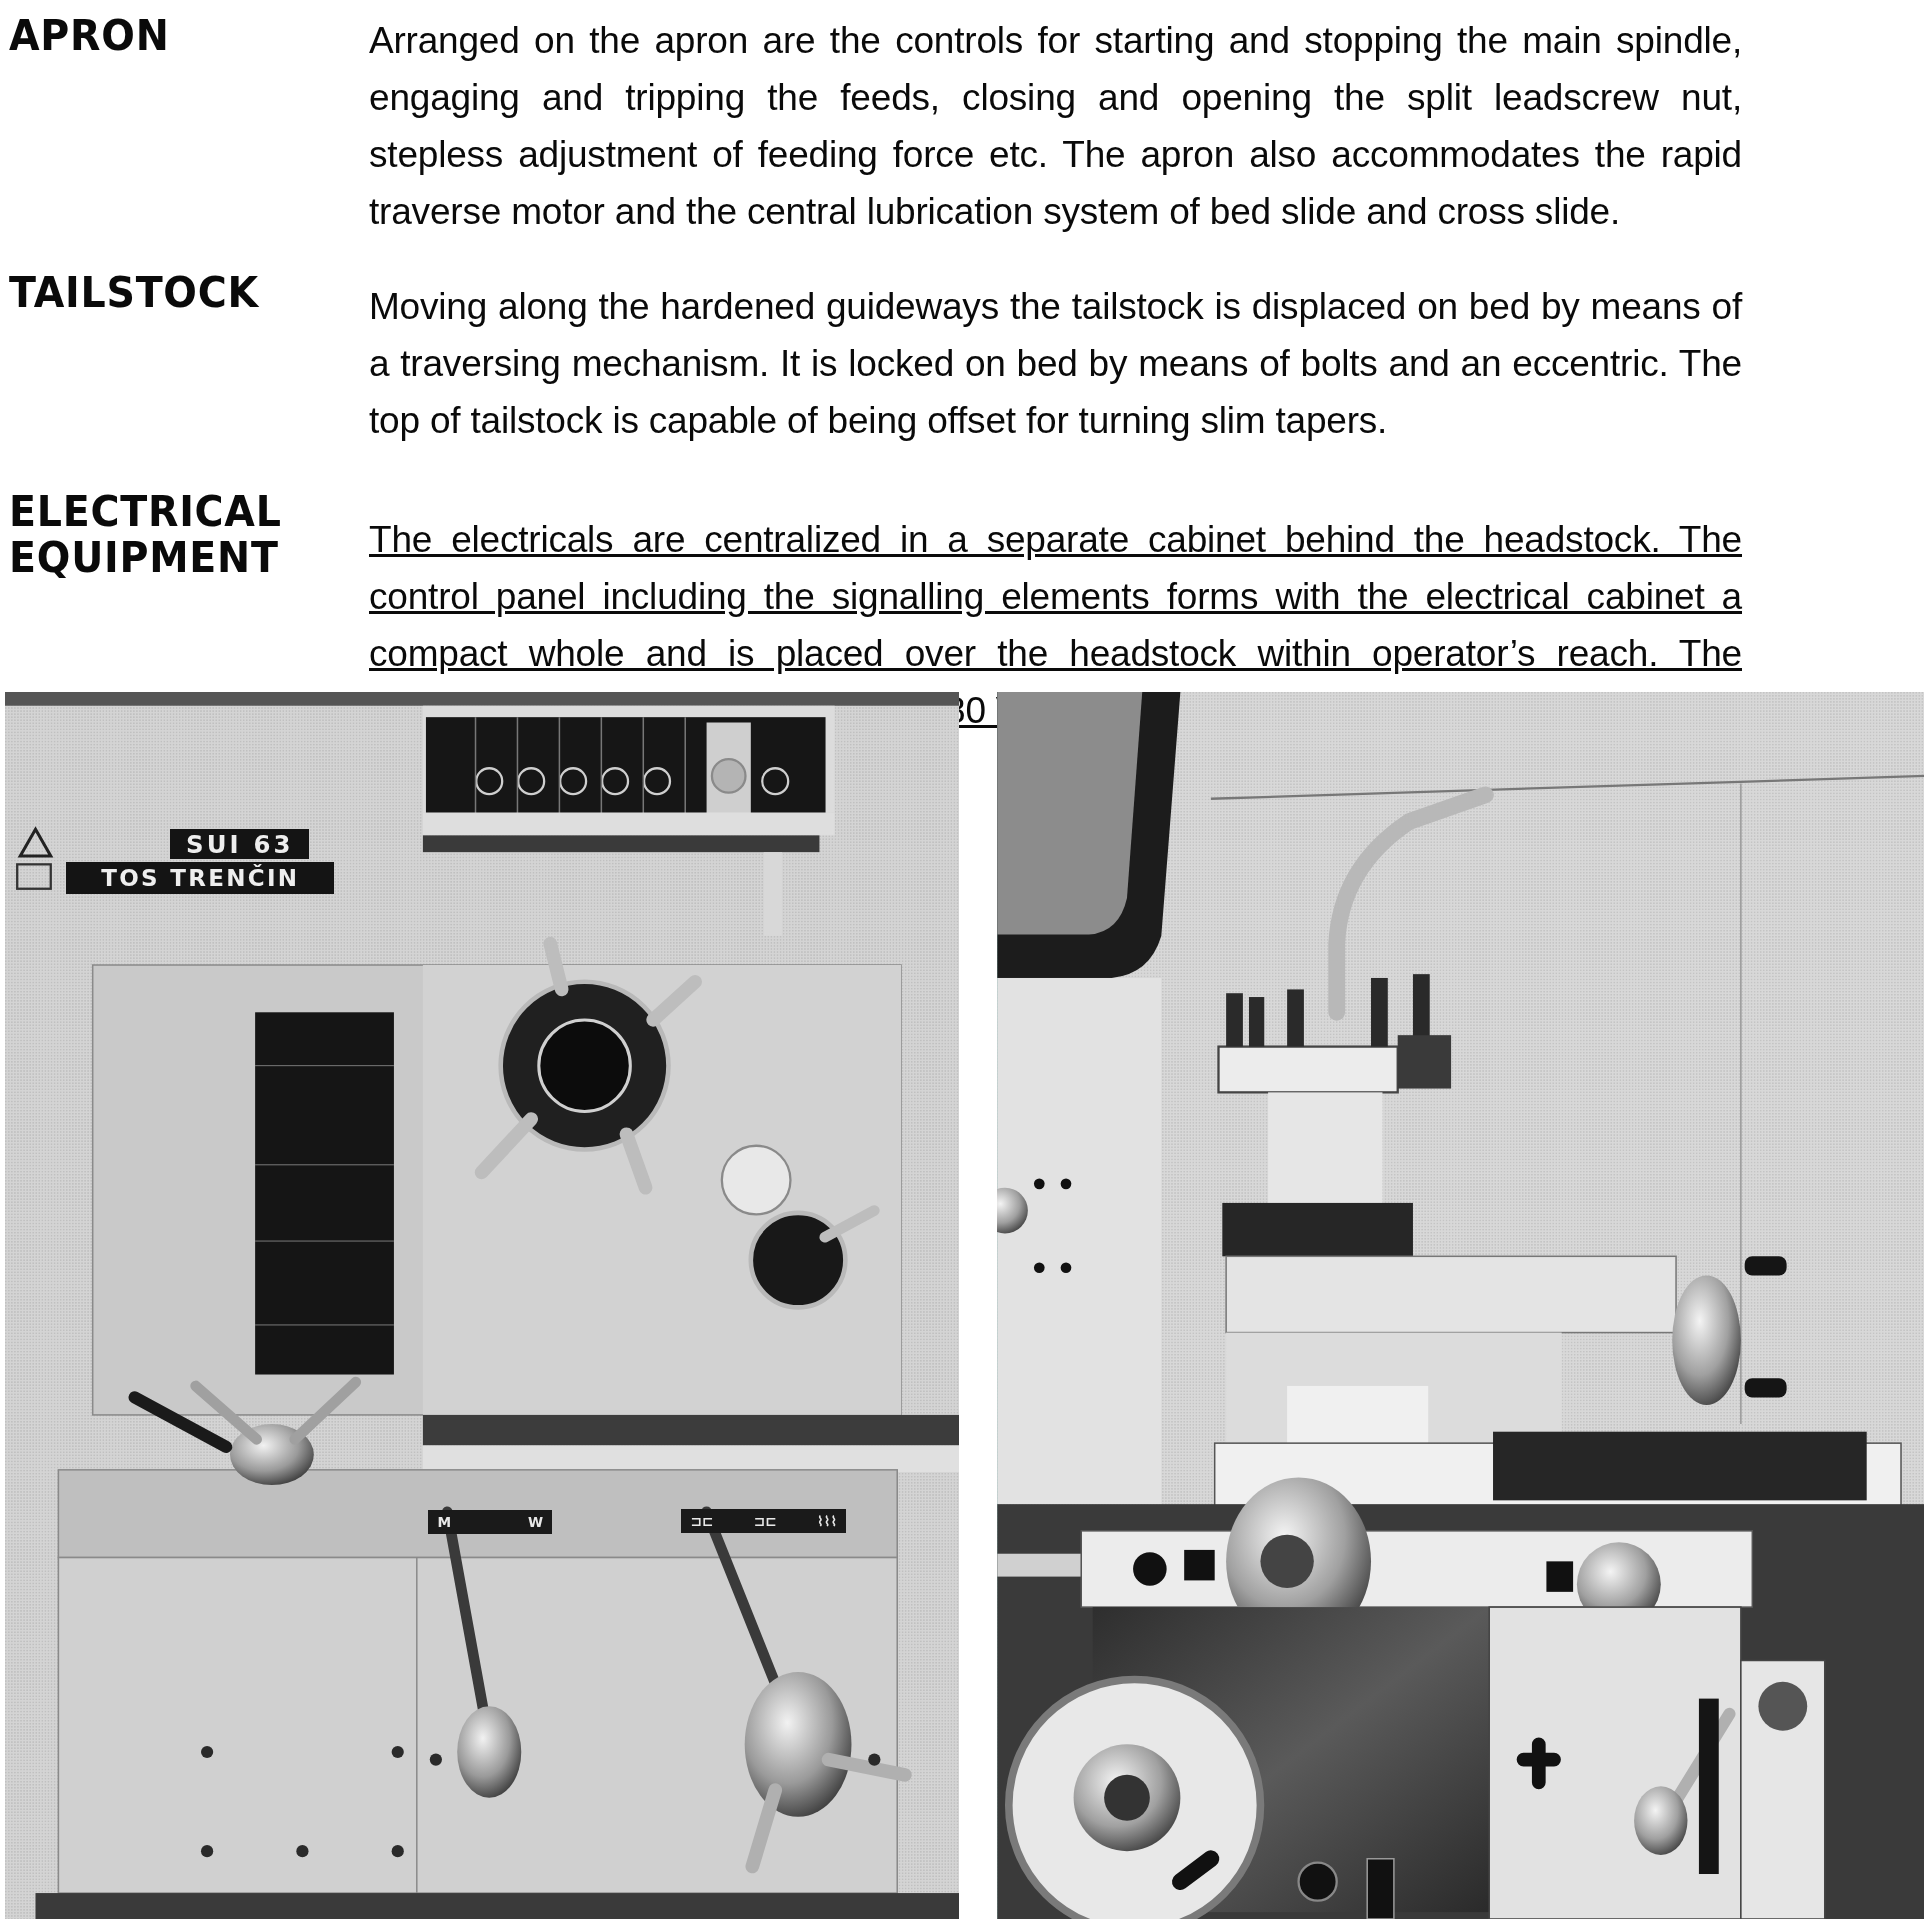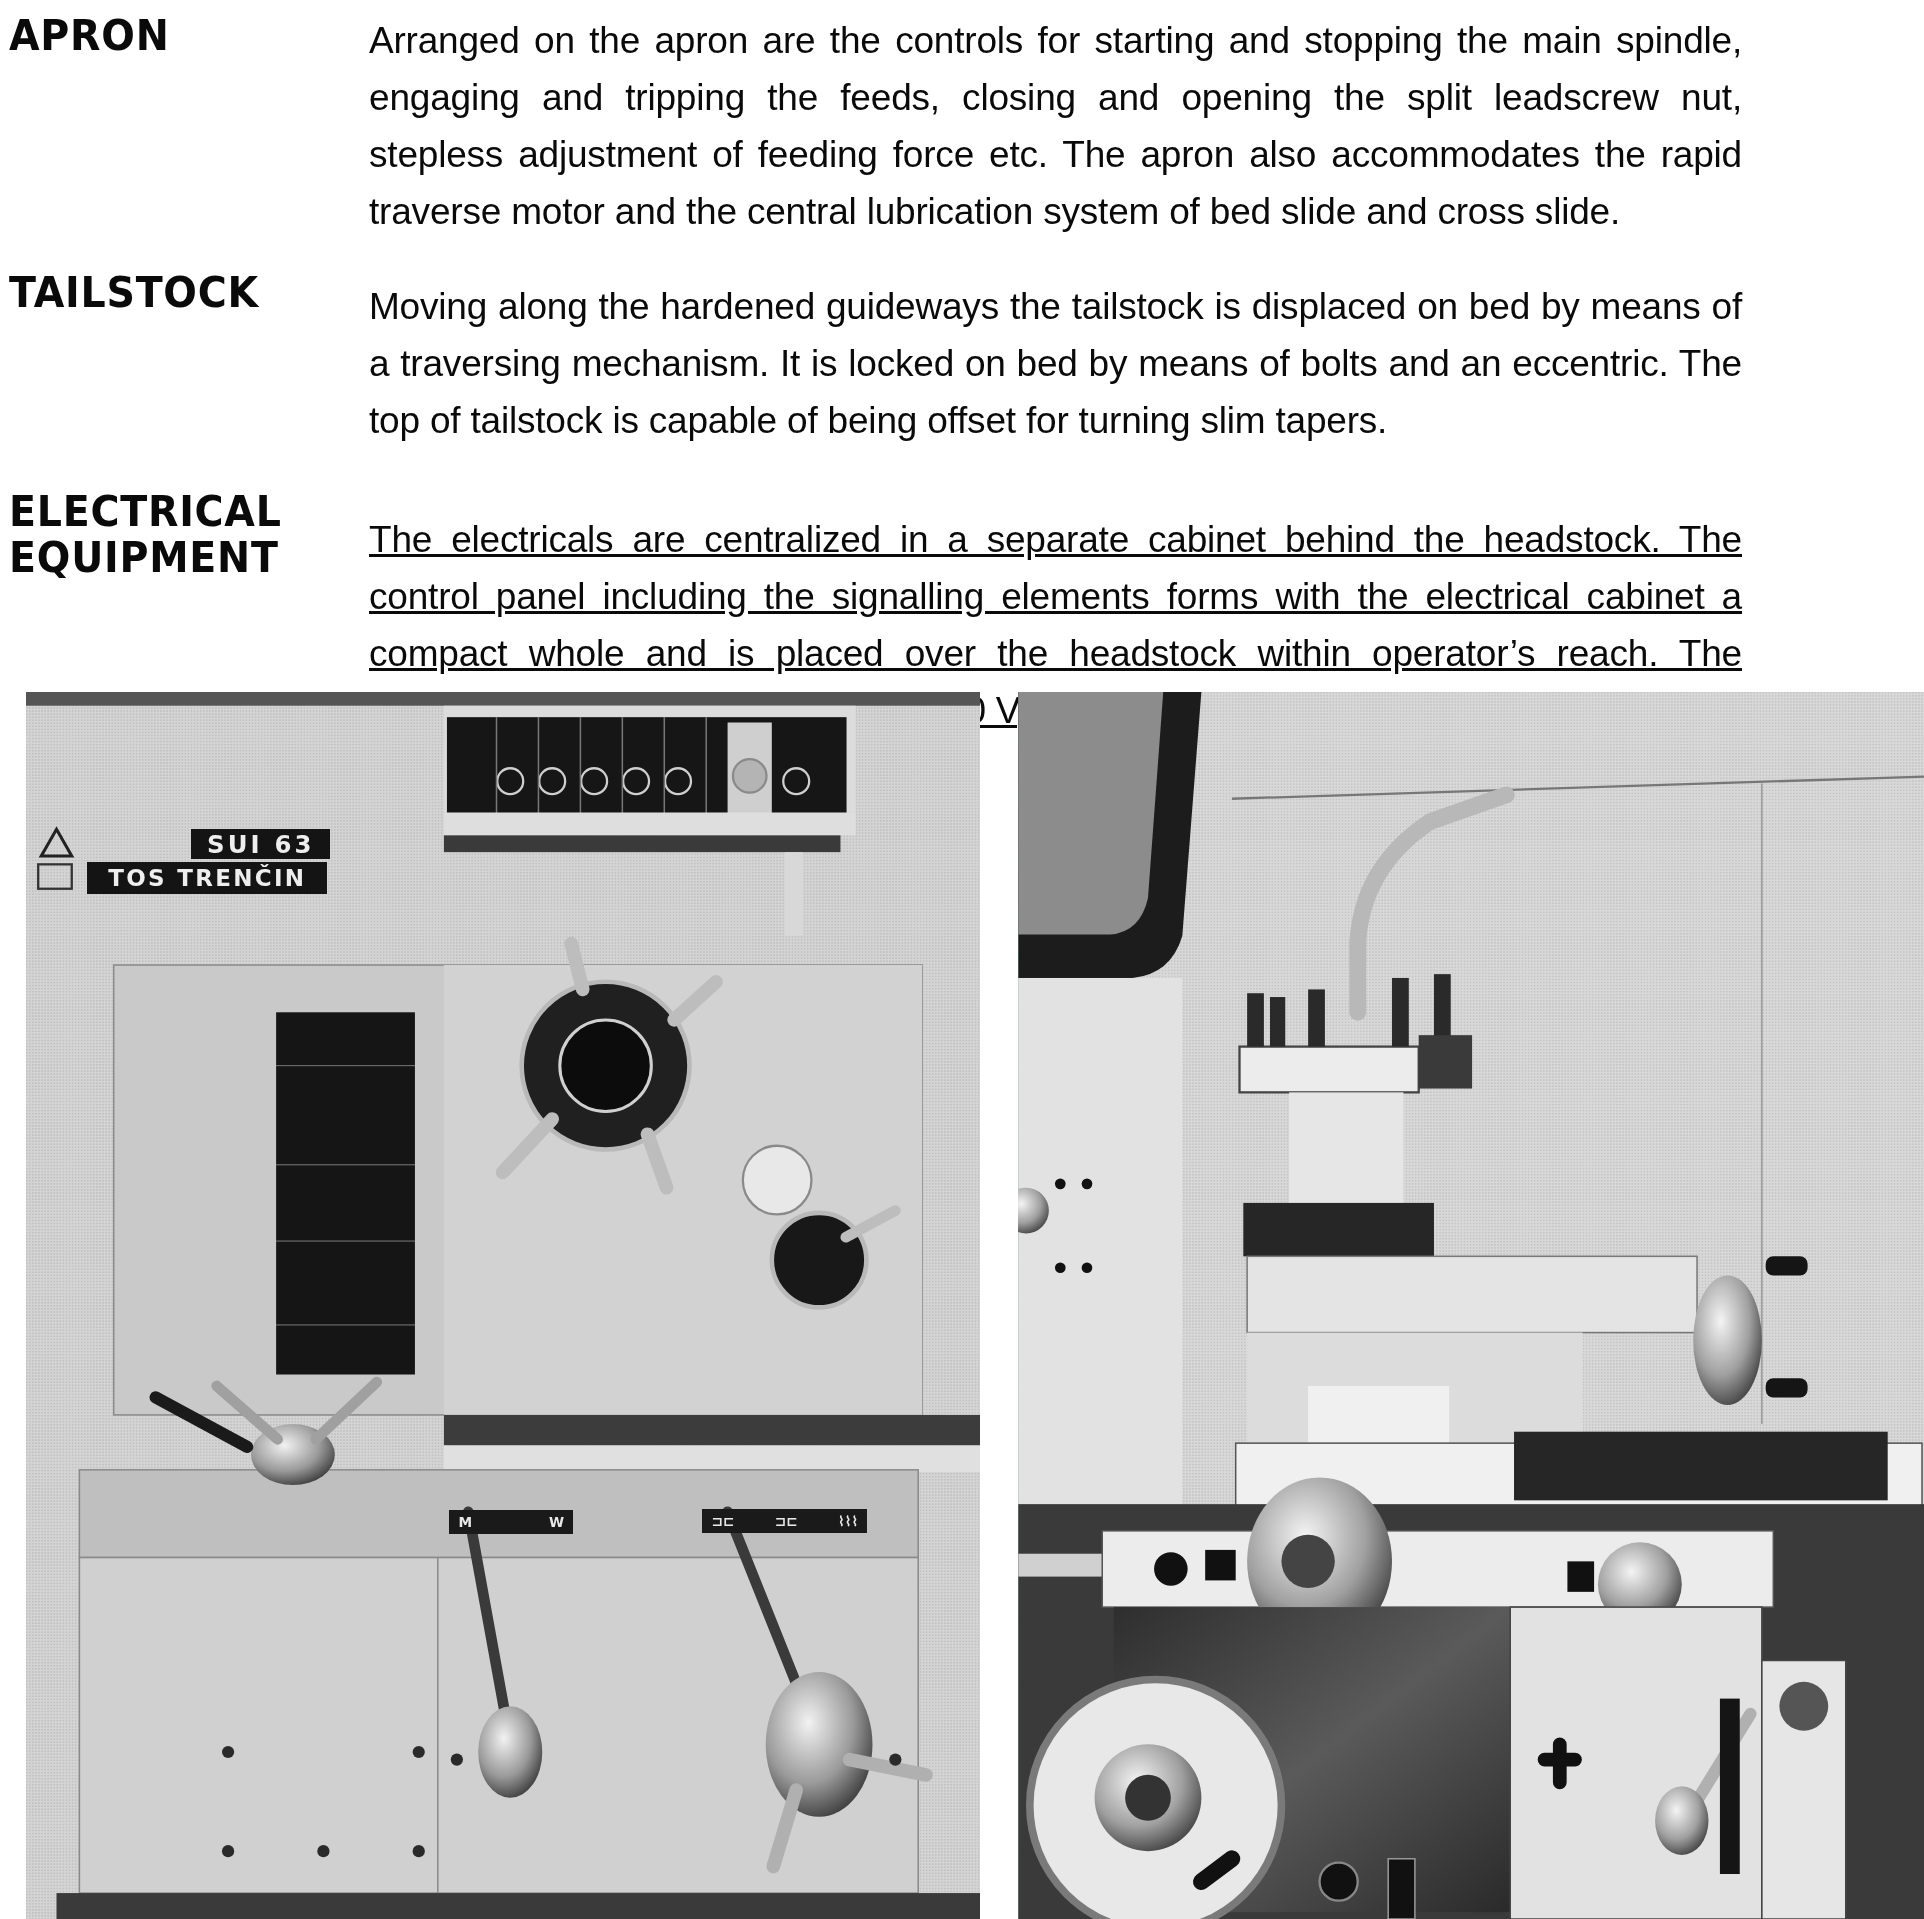--- a/index.html
+++ b/index.html
@@ -1,20 +1,20 @@
 <!DOCTYPE html>
 <html style="font-size:12.2px"><head>
 <meta charset="utf-8">
 <style>
   html, body { margin:0; padding:0; background:#ffffff; }
   body { width:1925px; height:1919px; position:relative; overflow:hidden; font-family:"Liberation Sans", sans-serif; color:#0a0a0a; }
   .section { position:absolute; left:0; width:1755px; }
   .heading { position:absolute; left:9.2px; font-family:"DejaVu Sans", sans-serif; font-weight:bold; font-size:43px; line-height:46px; letter-spacing:0.8px; white-space:pre-line; transform:scaleX(0.92); transform-origin:left top; }
   .body-text { position:absolute; left:369px; width:1373px; font-size:37px; line-height:57px; text-align:justify; text-align-last:left; letter-spacing:-0.2px; }
-  .photo { position:absolute; top:692px; overflow:hidden; background:#0f766e;margin-left:21px; }
+  .photo { position:absolute; top:692px; overflow:hidden; background:#0f766e; }
   .photo svg { display:block; }
   .plate { position:absolute; background:#141414; color:#eeeeee; font-family:"DejaVu Sans", sans-serif; font-weight:bold; display:flex; align-items:center; justify-content:center; letter-spacing:3.1px; }
   .plate-label { position:absolute; background:#1a1a1a; color:#e8e8e8; font-family:"DejaVu Sans", sans-serif; font-size:13.7px; font-weight:bold; display:flex; align-items:center; justify-content:space-between; padding:0 9.2px; box-sizing:border-box; }
 </style>
 </head>
 <body>
 
 <div class="section" style="top:0;">
   <div class="heading" style="top:12.2px;">APRON</div>
   <div class="body-text" style="top:12.2px;">Arranged on the apron are the controls for starting and stopping the main spindle, engaging and tripping the feeds, closing and opening the split leadscrew nut, stepless adjustment of feeding force etc. The apron also accommodates the rapid traverse motor and the central lubrication system of bed slide and cross slide.</div>
@@ -126,21 +126,21 @@
         <circle cx="565" cy="1400" r="8"></circle>
         <circle cx="1140" cy="1400" r="8"></circle>
         <circle cx="265" cy="1520" r="8"></circle>
         <circle cx="390" cy="1520" r="8"></circle>
         <circle cx="515" cy="1520" r="8"></circle>
       </g>
 
     <rect x="40" y="1575" width="1211" height="34" fill="#3a3a3a"></rect>
   </svg>
   <div class="plate" style="left:165px; top:137px; width:139px; height:30px; font-size:24.4px;">SUI 63</div>
-  <div class="plate" style="left:61px; top:170px; width:240px; height:32px; font-size:23px; letter-spacing:2.3px;">TOS TRENČIN</div>
+  <div class="plate" style="left:61px; top:170px; width:268px; height:32px; font-size:23px; letter-spacing:2.3px;">TOS TRENČIN</div>
   <div class="plate-label" style="left:423px; top:818px; width:124px; height:24.4px;">
     <span>M</span>
     <span>W</span>
   </div>
   <div class="plate-label" style="left:676px; top:817px; width:165px; height:24.4px;">
     <span>⊐⊏</span>
     <span>⊐⊏</span>
     <span>⌇⌇⌇</span>
   </div>
 </div>

